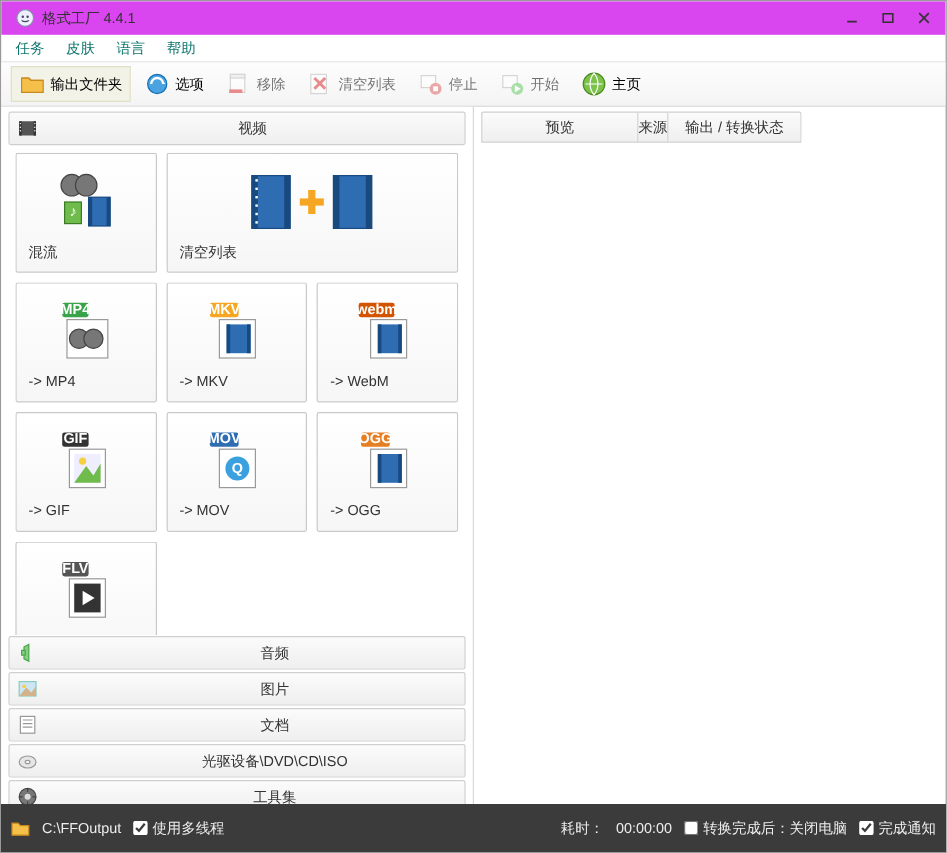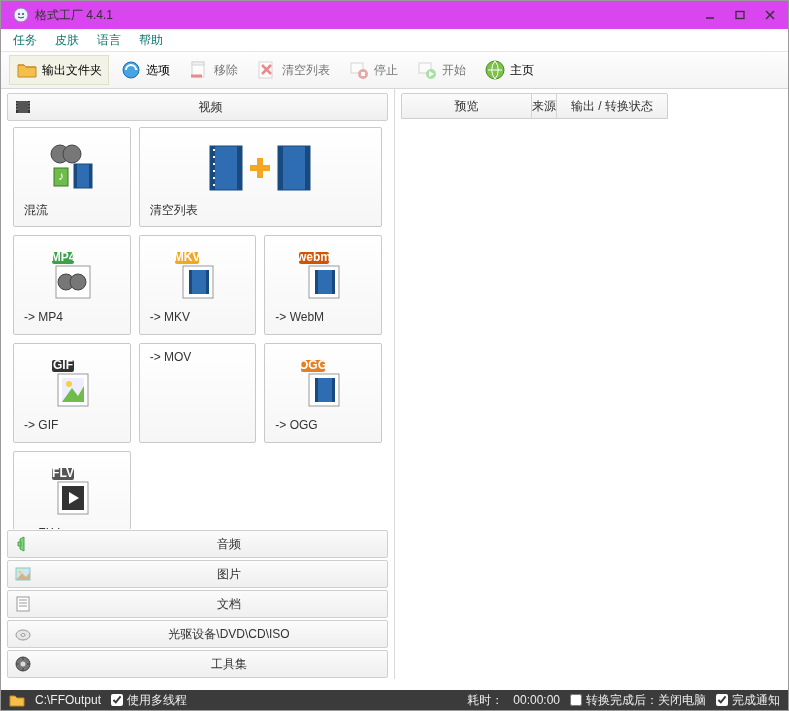--- a/index.html
+++ b/index.html
@@ -26,21 +26,21 @@
 .tile-grid{display:grid;grid-template-columns:repeat(3,1fr);gap:8px;padding:0 8px;}
 .tile{border:1px solid #c9c9c9;background:linear-gradient(#ffffff,#f6f6f6);height:100px;border-radius:2px;display:flex;flex-direction:column;justify-content:flex-start;padding:6px;position:relative;}
 .tile.wide{grid-column:span 2;}
 .tile .tile-ico{flex:1;display:flex;align-items:center;justify-content:center;}
 .tile .tile-lbl{height:18px;color:#333;padding-left:4px;}
 .rightpane{flex:1;display:flex;padding-left:6px;padding-right:4px;padding-top:4px;}
 .rhdr{display:flex;height:26px;border:1px solid #cfcfcf;border-radius:2px 2px 0 0;background:linear-gradient(#fbfbfb,#efefef);}
 .rhdr div{border-right:1px solid #d4d4d4;display:flex;align-items:center;justify-content:center;color:#333;}
 .rhdr div:last-child{border-right:none;}
 .rlist{flex:1;background:#fff;}
-.statusbar{position:absolute;bottom:0;left:0;right:0;height:20px;background:#3b3b3b;color:#eee;display:flex;align-items:center;padding:0 8px;gap:10px;}
+.statusbar{position:absolute;bottom:0;left:0;right:0;height:40px;background:#3b3b3b;color:#eee;display:flex;align-items:center;padding:0 8px;gap:10px;}
 .statusbar .spacer{flex:1;}
 .statusbar label{display:flex;align-items:center;gap:4px;color:#eee;}
 .statusbar input[type=checkbox]{accent-color:#fff;width:12px;height:12px;}
 
 svg{display:block;}
 </style>
 </head>
 <body>
 
 <div class="titlebar">
@@ -264,20 +264,29 @@
                 <rect x="16" y="18" width="30" height="32" fill="#fff" stroke="#999"></rect>
                 <rect x="20" y="22" width="22" height="24" fill="#eef"></rect>
                 <circle cx="27" cy="28" r="3" fill="#f5d142"></circle>
                 <polygon points="20,46 30,32 36,40 42,30 42,46" fill="#6fbb4c"></polygon>
               </svg>
           </div>
           <div class="tile-lbl">-&gt; GIF</div>
         </div>
 
         <div class="tile">
+          <div class="tile-ico">
+            <svg width="60" height="56">
+                <rect x="8" y="4" width="24" height="12" rx="2" fill="#2f6db3"></rect>
+                <text x="20" y="13" fill="#fff" font-size="8" text-anchor="middle" font-weight="bold">MOV</text>
+                <rect x="16" y="18" width="30" height="32" fill="#fff" stroke="#999"></rect>
+                <circle cx="31" cy="34" r="10" fill="#3aa0e0"></circle>
+                <text x="31" y="38" fill="#fff" font-size="11" text-anchor="middle" font-weight="bold">Q</text>
+              </svg>
+          </div>
           <div class="tile-lbl">-&gt; MOV</div>
         </div>
         <div class="tile">
           <div class="tile-ico">
             <svg width="60" height="56">
                 <rect x="8" y="4" width="24" height="12" rx="2" fill="#e67e22"></rect>
                 <text x="20" y="13" fill="#fff" font-size="8" text-anchor="middle" font-weight="bold">OGG</text>
                 <rect x="16" y="18" width="30" height="32" fill="#fff" stroke="#999"></rect>
                 <rect x="22" y="22" width="20" height="24" fill="#2f6db3"></rect>
                 <rect x="22" y="22" width="3" height="24" fill="#184a80"></rect>

